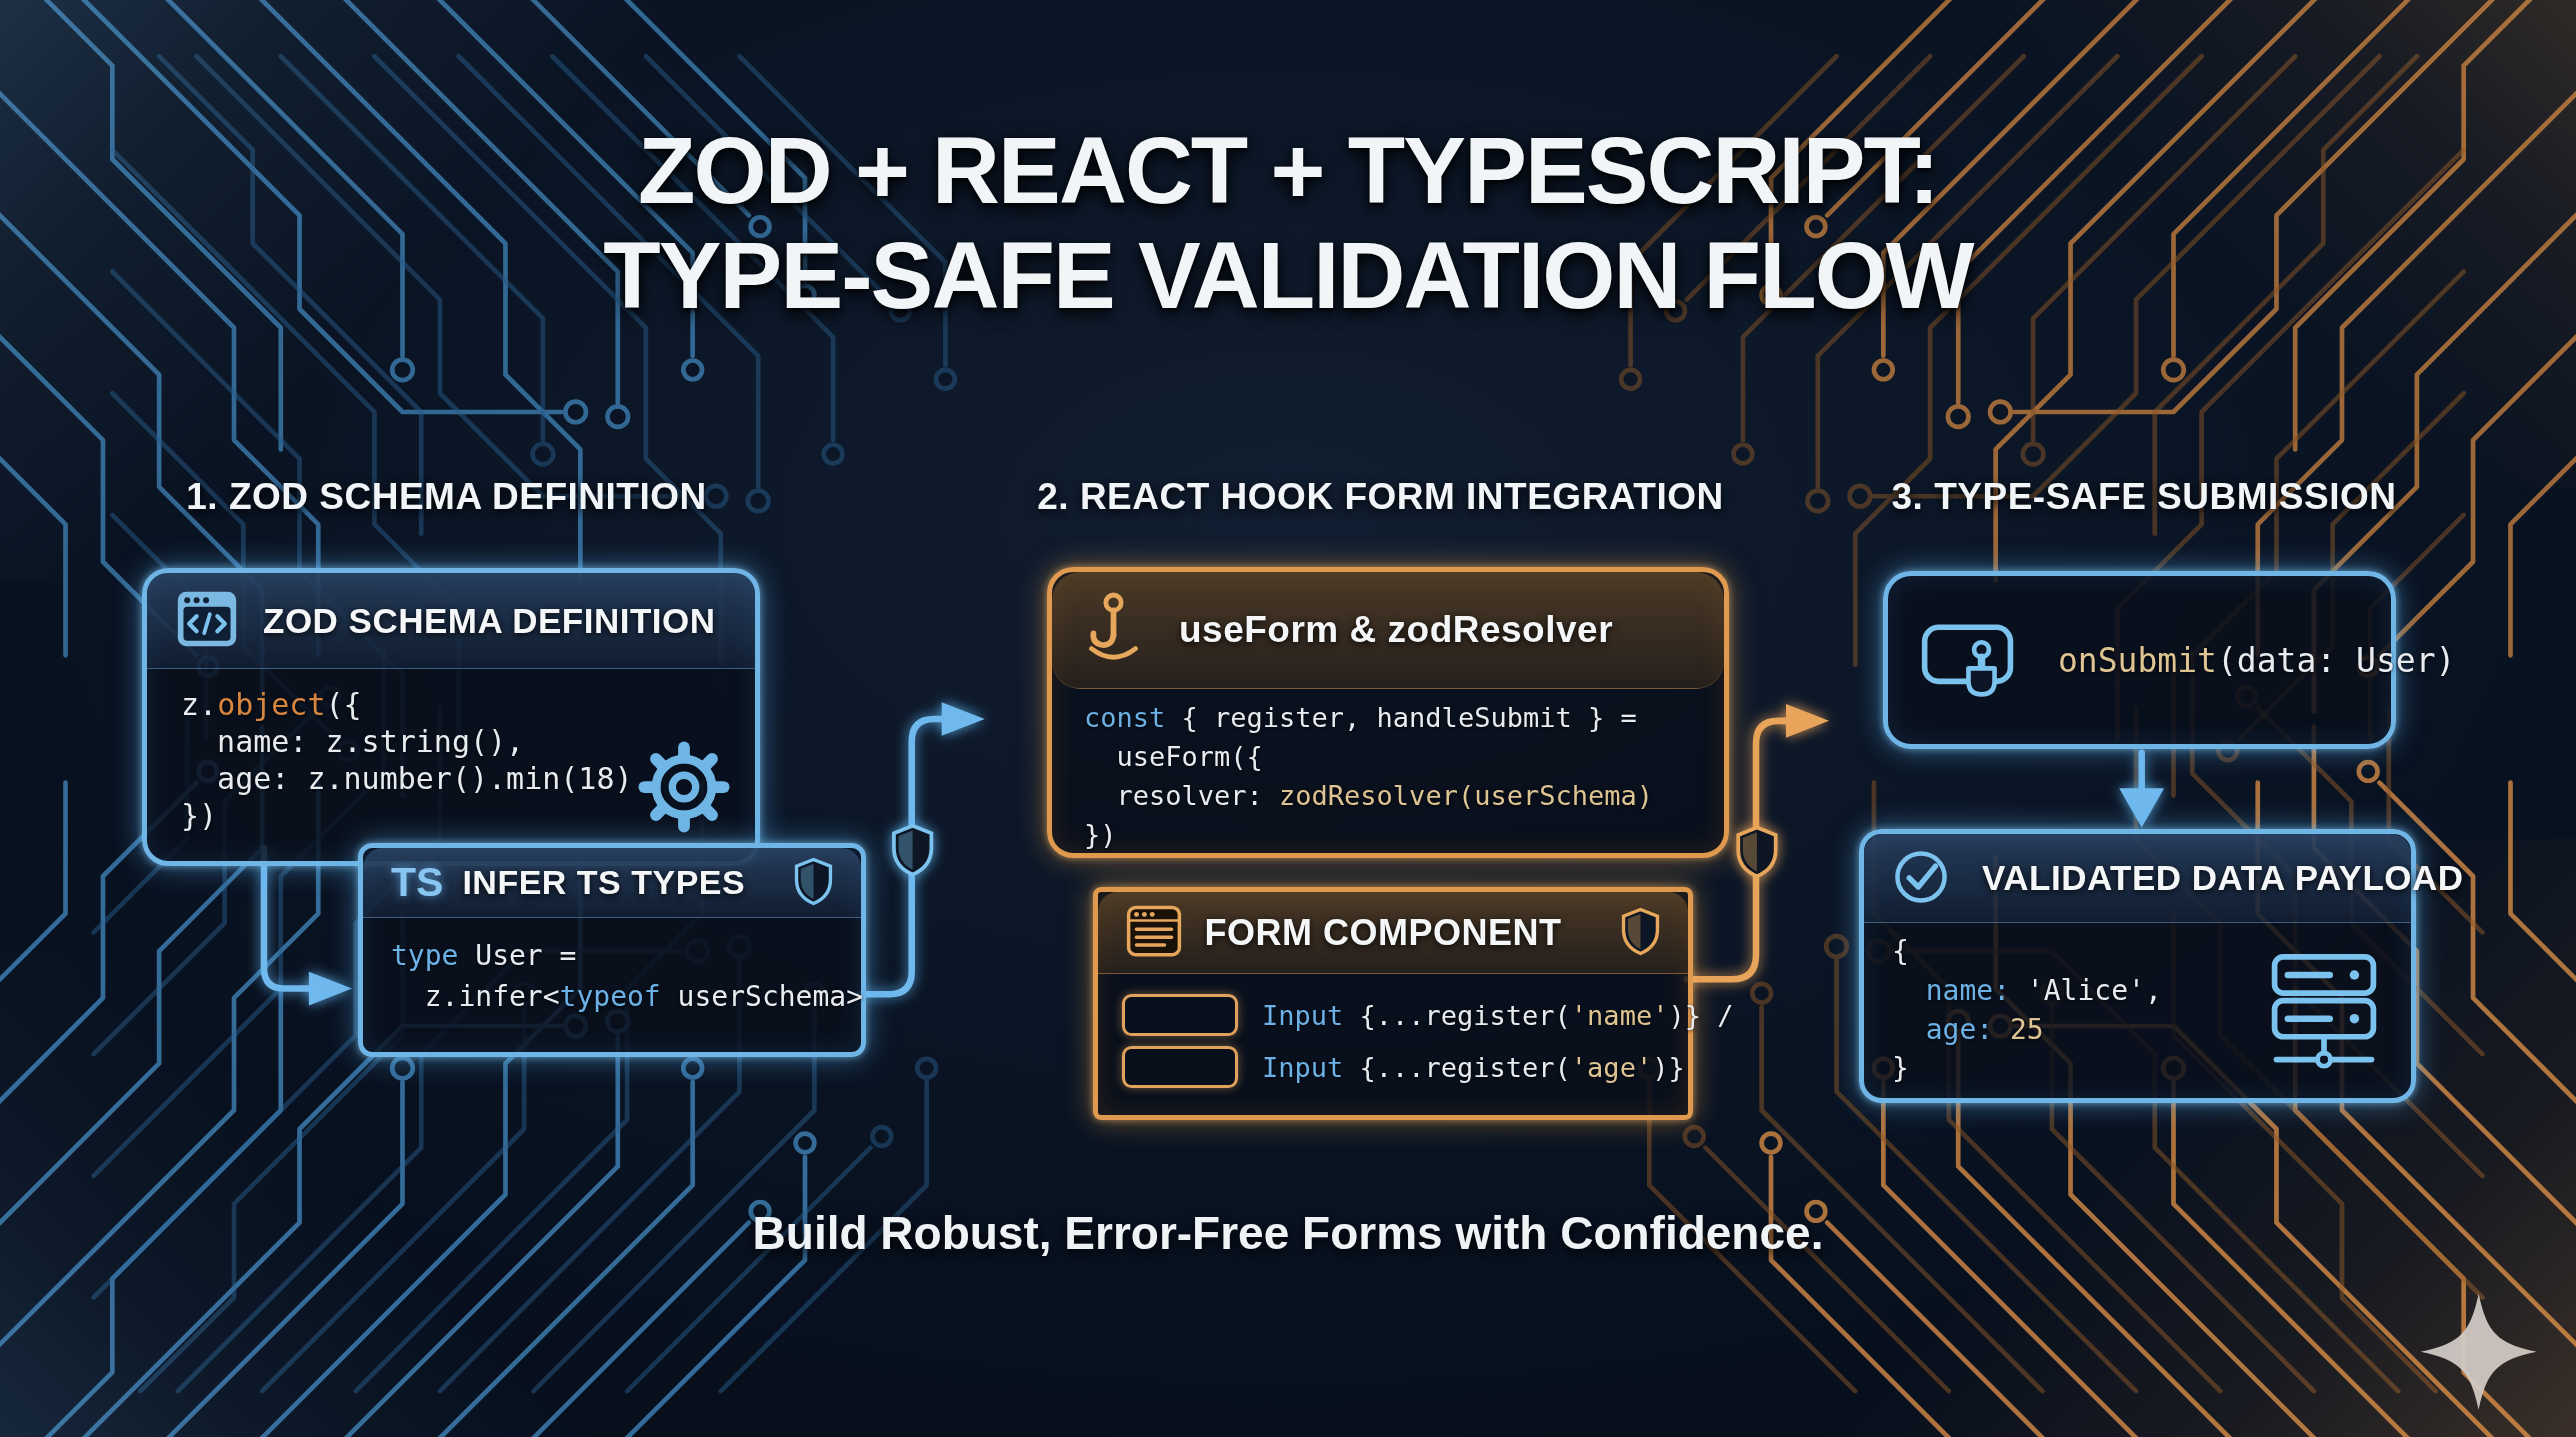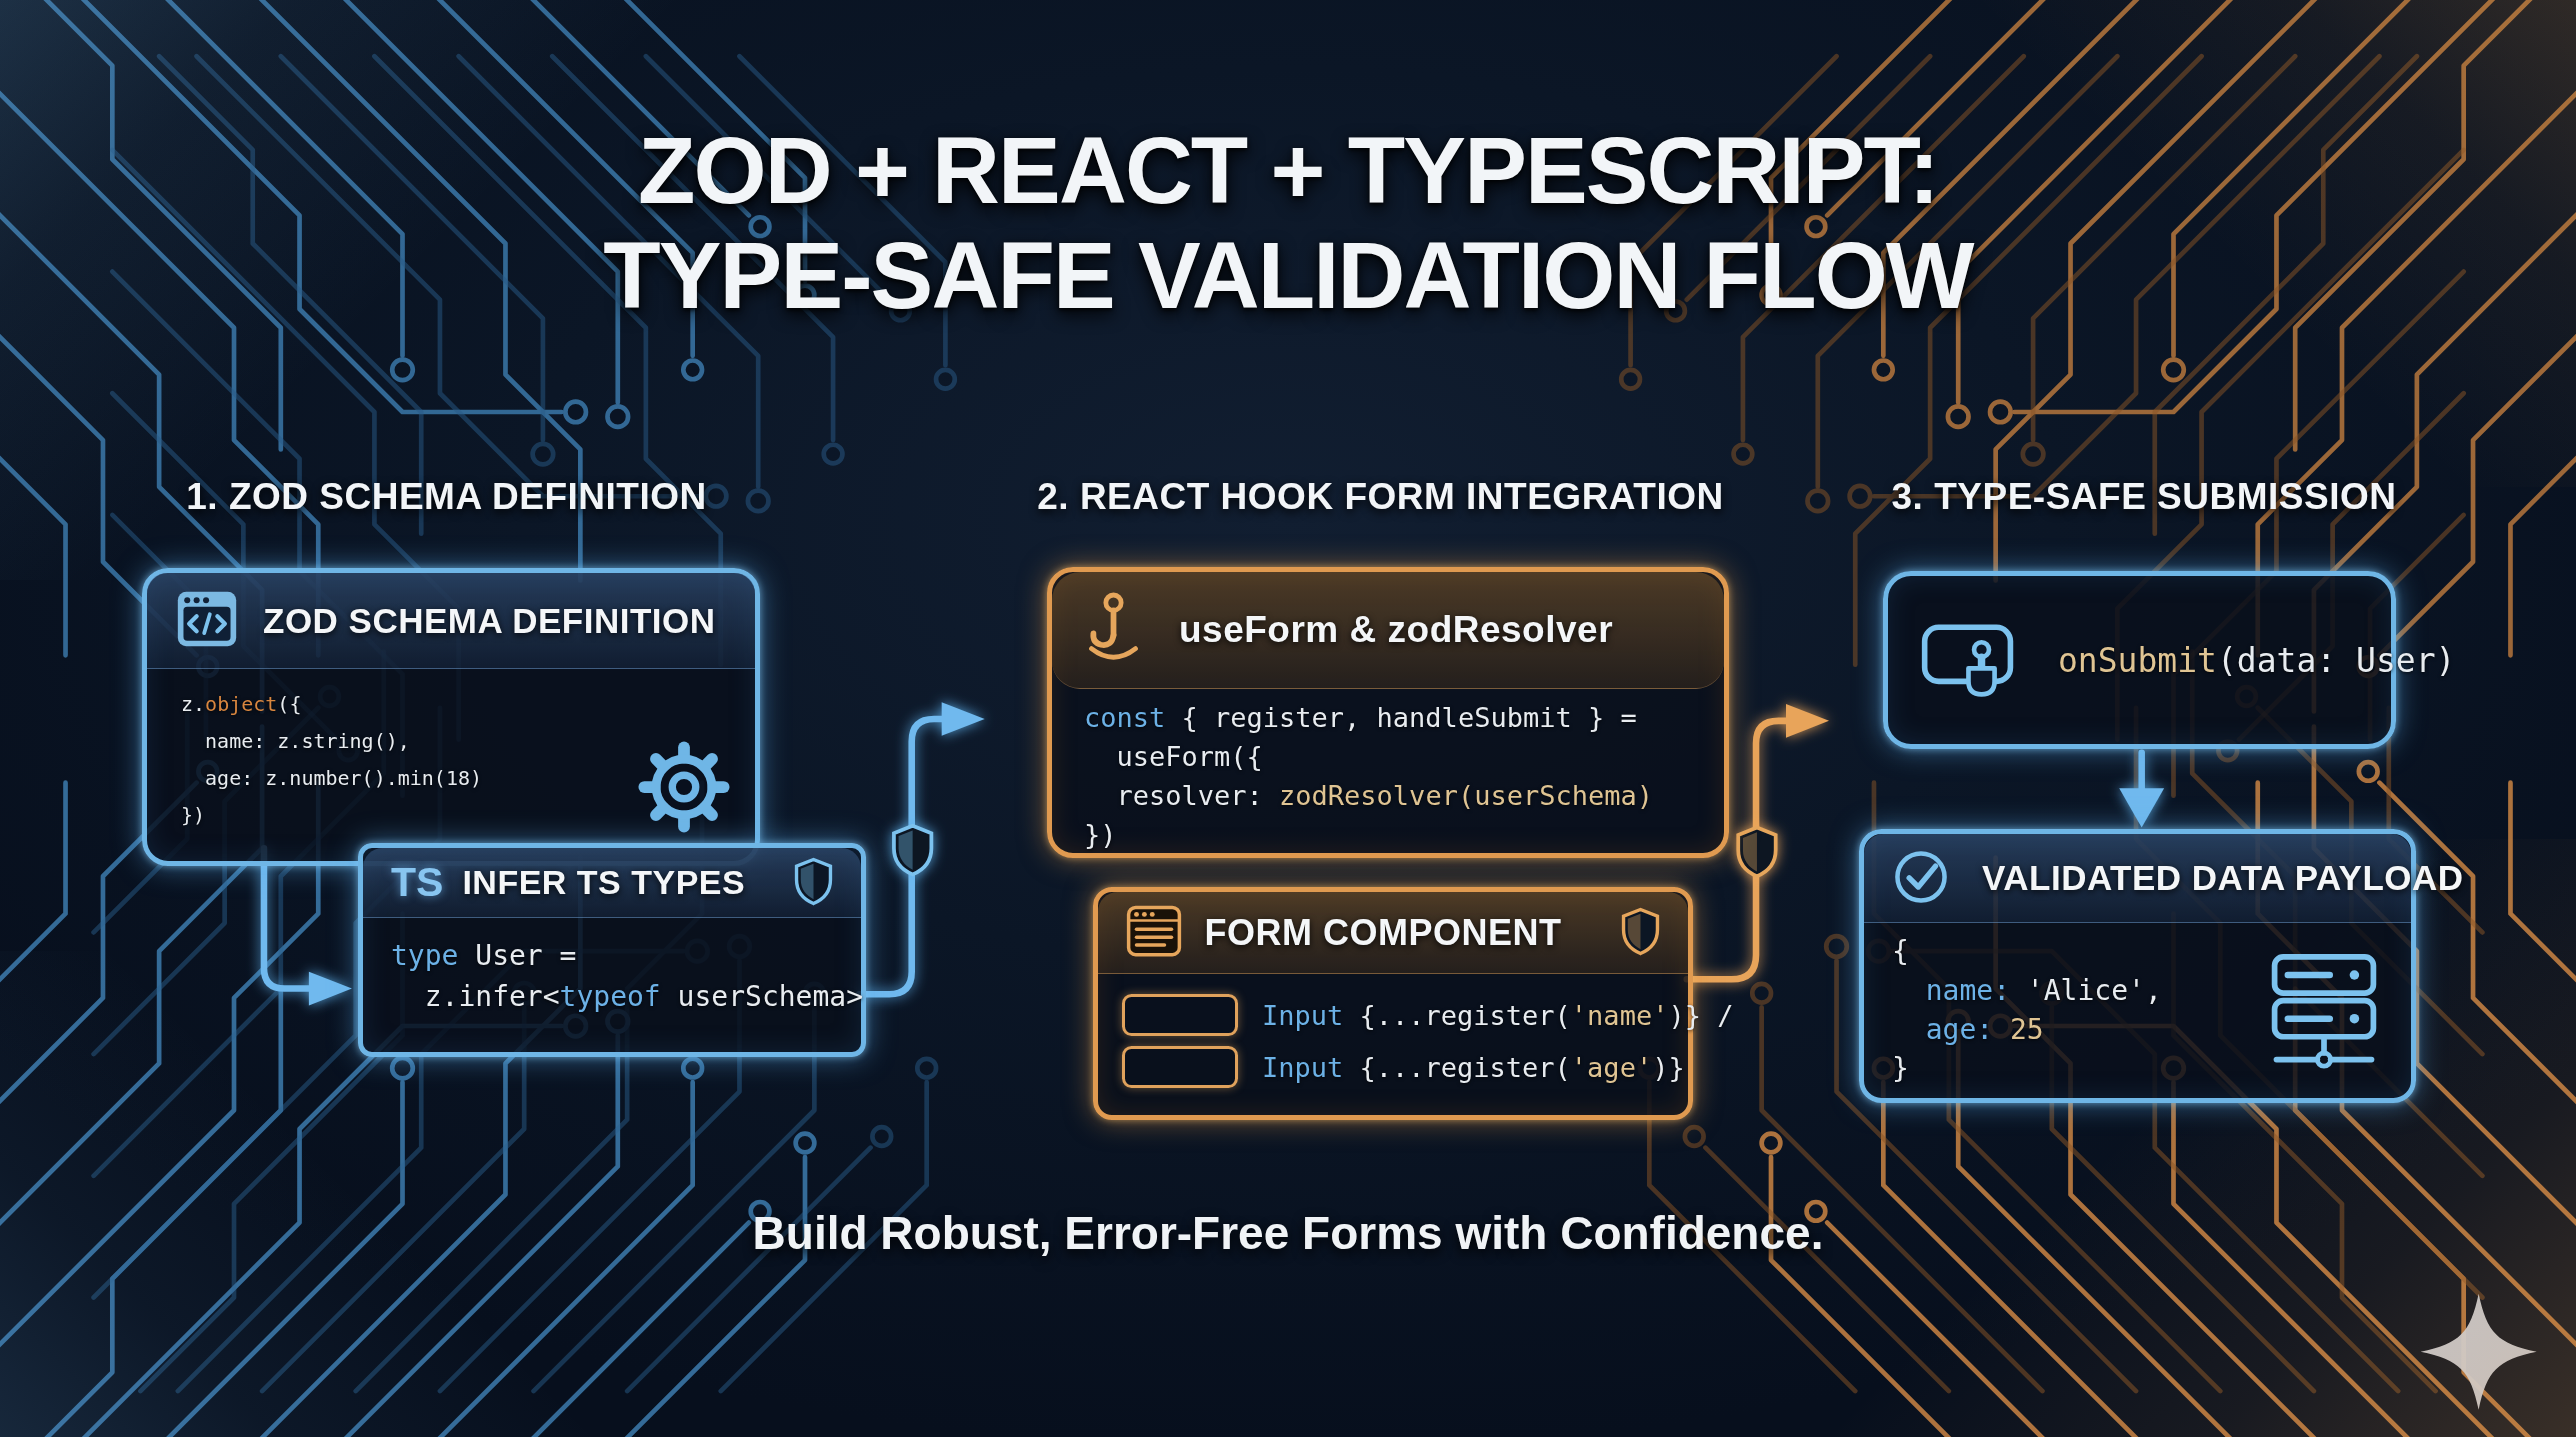--- a/index.html
+++ b/index.html
@@ -162,21 +162,21 @@
             <circle cx="33" cy="14" r="3.2" fill="#122238"></circle>
           <rect x="9" y="21" width="50" height="36" rx="4" fill="#0f2036"></rect>
           <path d="M23,31 L15,39 L23,47" stroke="#7cc2ee" stroke-width="4.5" fill="none" stroke-linecap="round" stroke-linejoin="round"></path>
           <path d="M45,31 L53,39 L45,47" stroke="#7cc2ee" stroke-width="4.5" fill="none" stroke-linecap="round" stroke-linejoin="round"></path>
           <path d="M37,29 L31,49" stroke="#7cc2ee" stroke-width="4" stroke-linecap="round"></path>
         </svg>
       </span>
       <h3 class="box-title">ZOD SCHEMA DEFINITION</h3>
     </header>
     <div style="position:relative;height:187px;">
-      <pre class="code body-pad" style="font-size:20px;line-height:37px;padding-left:34px;"><div class="code-line"><span>z.</span><span class="tok-orange">object</span><span>({</span></div><div class="code-line"><span>  name: z.string(),</span></div><div class="code-line"><span>  age: z.number().min(18)</span></div><div class="code-line"><span>})</span></div></pre>
+      <pre class="code body-pad" style="font-size:30px;line-height:37px;padding-left:34px;"><div class="code-line"><span>z.</span><span class="tok-orange">object</span><span>({</span></div><div class="code-line"><span>  name: z.string(),</span></div><div class="code-line"><span>  age: z.number().min(18)</span></div><div class="code-line"><span>})</span></div></pre>
       <span class="gear">
         <svg width="94" height="94" viewBox="0 0 64 64" fill="none" stroke="#6fb6e6">
           <g stroke-width="8" stroke-linecap="round">
             <path d="M52,32 L59,32"></path>
               <path d="M46.1,46.1 L51.1,51.1"></path>
               <path d="M32,52 L32,59"></path>
             <path d="M17.9,46.1 L12.9,51.1"></path>
               <path d="M12,32 L5,32"></path>
               <path d="M17.9,17.9 L12.9,12.9"></path>
             <path d="M32,12 L32,5"></path>
@@ -211,21 +211,21 @@
           <path d="M35,22 L35,48" stroke-width="6"></path>
           <path d="M35,48 Q33,60 22,58 Q13,56 14,46" stroke-width="6"></path>
           <path d="M12,62 Q35,80 58,62" stroke-width="5"></path>
         </svg>
       </span>
       <h3 class="box-title" style="font-size:37px;">useForm &amp; zodResolver</h3>
     </header>
     <pre class="code" style="font-size:27px;line-height:39px;padding:9.4px 32px;"><div class="code-line"><span class="tok-blue">const</span><span> { register, handleSubmit } =</span></div><div class="code-line"><span>  useForm({</span></div><div class="code-line"><span>  resolver: </span><span class="tok-tan">zodResolver(userSchema)</span></div><div class="code-line"><span>})</span></div></pre>
   </section>
 
-  <section class="box orange" style="left:1093px;top:887px;width:590px;height:223px;border-radius:19px;">
+  <section class="box orange" style="left:1093px;top:887px;width:590px;height:223px;border-radius:8px;">
     <header class="box-head" style="height:81px;gap:22.5px;">
       <span>
         <svg width="56" height="56" viewBox="0 0 64 64" fill="none" stroke="#e6a65c">
           <rect x="3" y="5" width="58" height="54" rx="8" stroke-width="4" fill="#1a1208"></rect>
           <circle cx="12" cy="13" r="2.8" fill="#e6a65c" stroke="none"></circle>
           <circle cx="21" cy="13" r="2.8" fill="#e6a65c" stroke="none"></circle>
           <circle cx="30" cy="13" r="2.8" fill="#e6a65c" stroke="none"></circle>
           <line x1="3" y1="20" x2="61" y2="20" stroke-width="3"></line>
           <line x1="12" y1="30" x2="52" y2="30" stroke-width="4" stroke-linecap="round"></line>
           <line x1="12" y1="39" x2="52" y2="39" stroke-width="4" stroke-linecap="round"></line>

